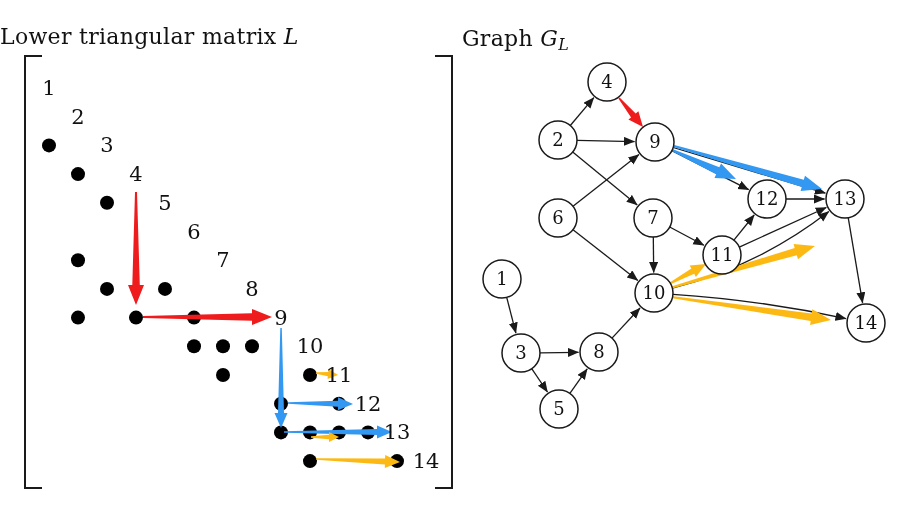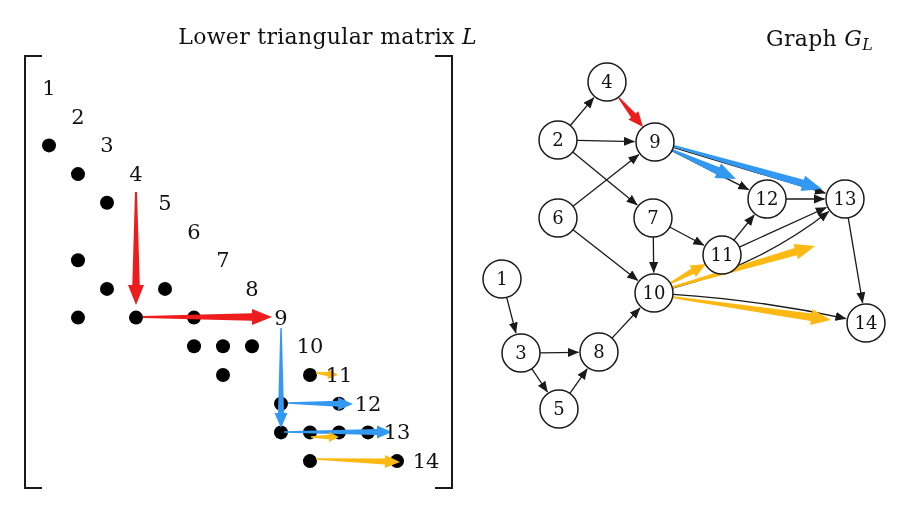--- a/index.html
+++ b/index.html
@@ -1,21 +1,21 @@
 <!DOCTYPE html>
 <html><head>
 <meta charset="utf-8">
 <style>
   html,body{margin:0;padding:0;background:#fff;}
   .stage{position:relative;width:918px;height:513px;background:#ffffff;overflow:hidden;
          font-family:"DejaVu Serif","Liberation Serif",serif;}
-  .fig-title{position:absolute;text-align:right;font-size:22px;color:#111;letter-spacing:.3px;padding-left:7px;}
+  .fig-title{position:absolute;text-align:left;font-size:22px;color:#111;letter-spacing:.3px;}
   .fig-title i{font-style:italic;}
   #matrix-title{top:24px;left:0;width:470px;}
-  #graph-title{top:26px;left:488px;width:378px;}
+  #graph-title{top:26px;left:462px;width:378px;}
   #graph-title sub{font-size:0.72em;vertical-align:-0.25em;}
   svg{position:absolute;top:0;left:0;}
   text{font-family:"DejaVu Serif","Liberation Serif",serif;fill:#111;}
 </style>
 </head>
 <body>
 
 <div class="stage">
 
   <div class="fig-title" id="matrix-title"><span>Lower triangular matrix</span>&nbsp;<i>L</i></div>

